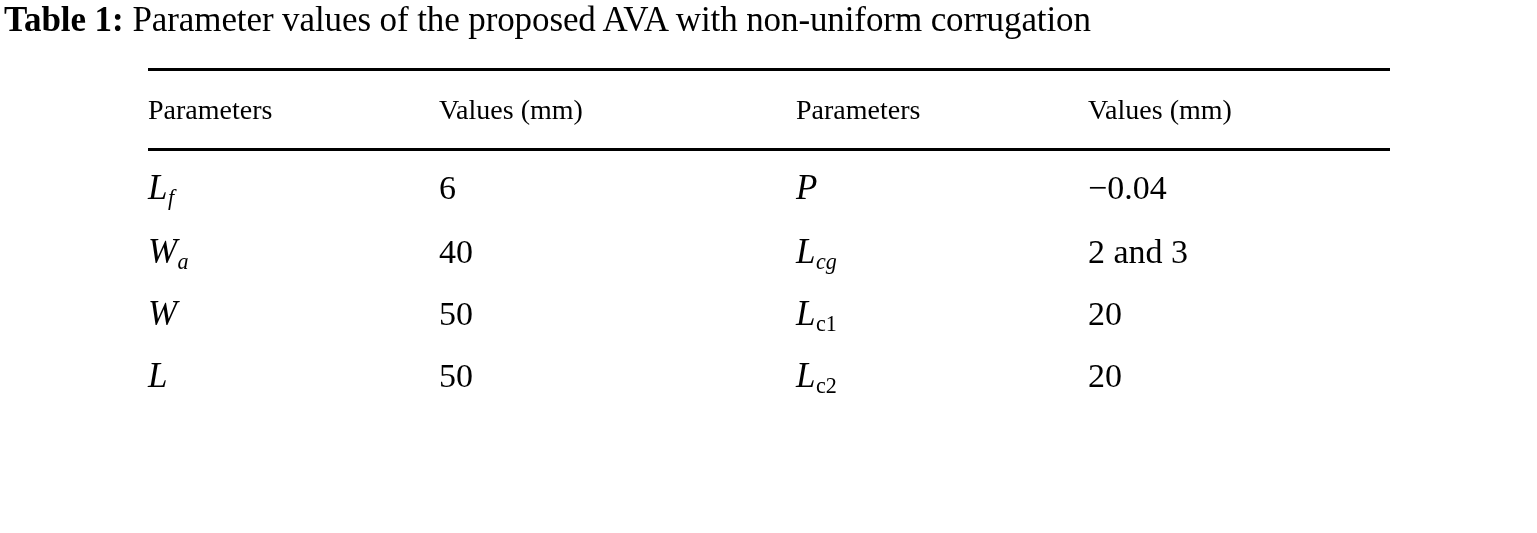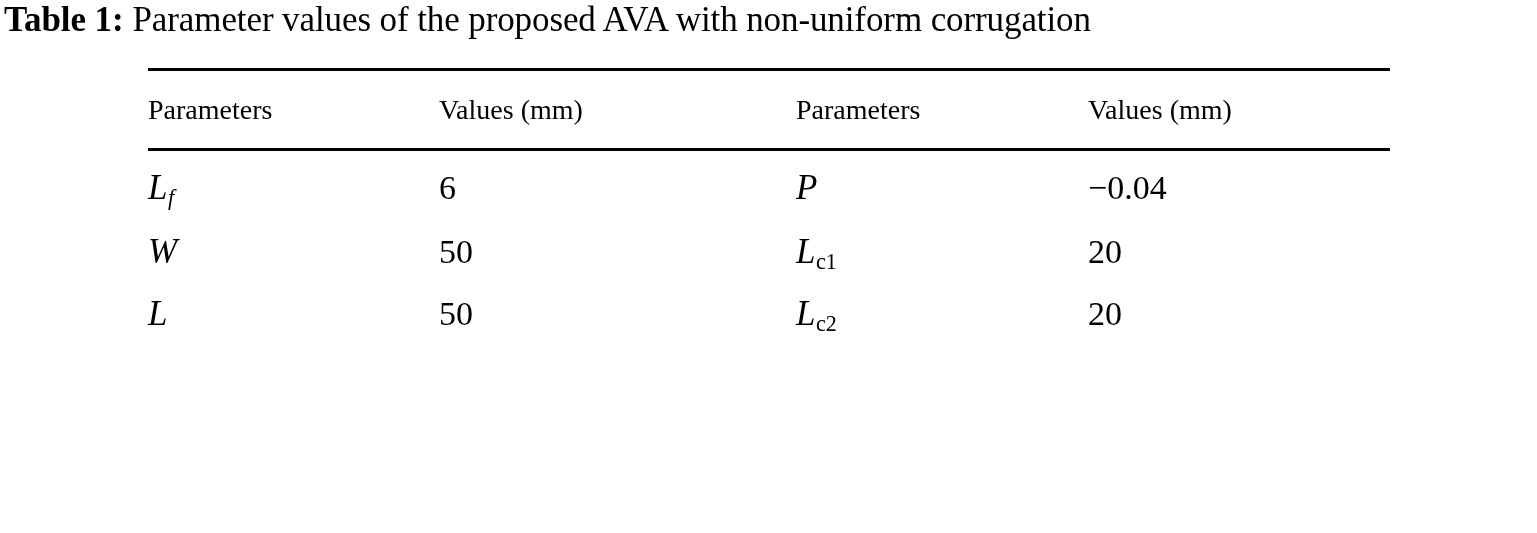--- a/index.html
+++ b/index.html
@@ -153,20 +153,26 @@
           <col class="c4">
       </colgroup>
       <tbody id="tbody">
           <tr class="data-row">
             <td><span class="sym">L<sub>f</sub></span></td>
             <td class="val">6</td>
             <td><span class="sym">P</span></td>
             <td class="val">−0.04</td>
           </tr>
           <tr class="data-row">
+            <td><span class="sym">W<sub>a</sub></span></td>
+            <td class="val">40</td>
+            <td><span class="sym">L<sub>cg</sub></span></td>
+            <td class="val">2 and 3</td>
+          </tr>
+          <tr class="data-row">
             <td><span class="sym">W</span></td>
             <td class="val">50</td>
             <td><span class="sym">L<sub class="upright">c1</sub></span></td>
             <td class="val">20</td>
           </tr>
           <tr class="data-row">
             <td><span class="sym">L</span></td>
             <td class="val">50</td>
             <td><span class="sym">L<sub class="upright">c2</sub></span></td>
             <td class="val">20</td>

